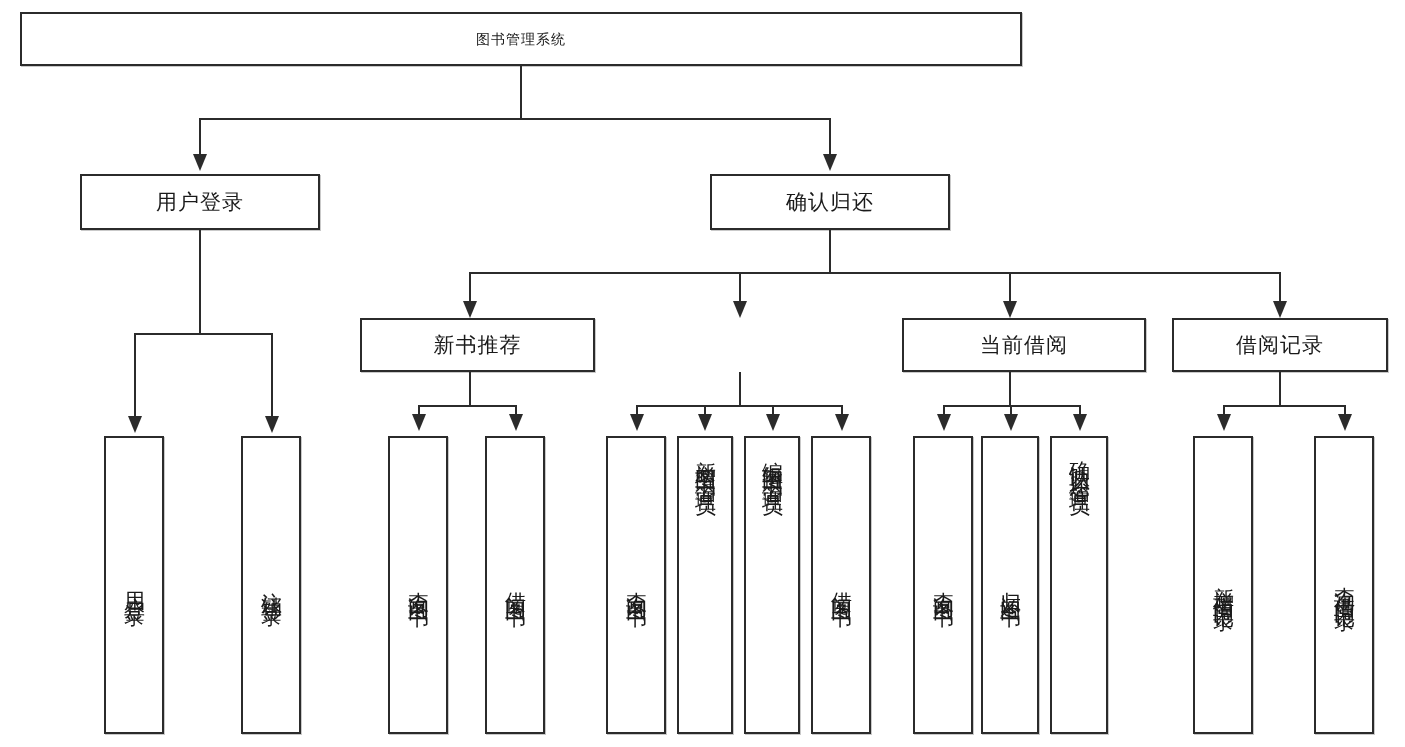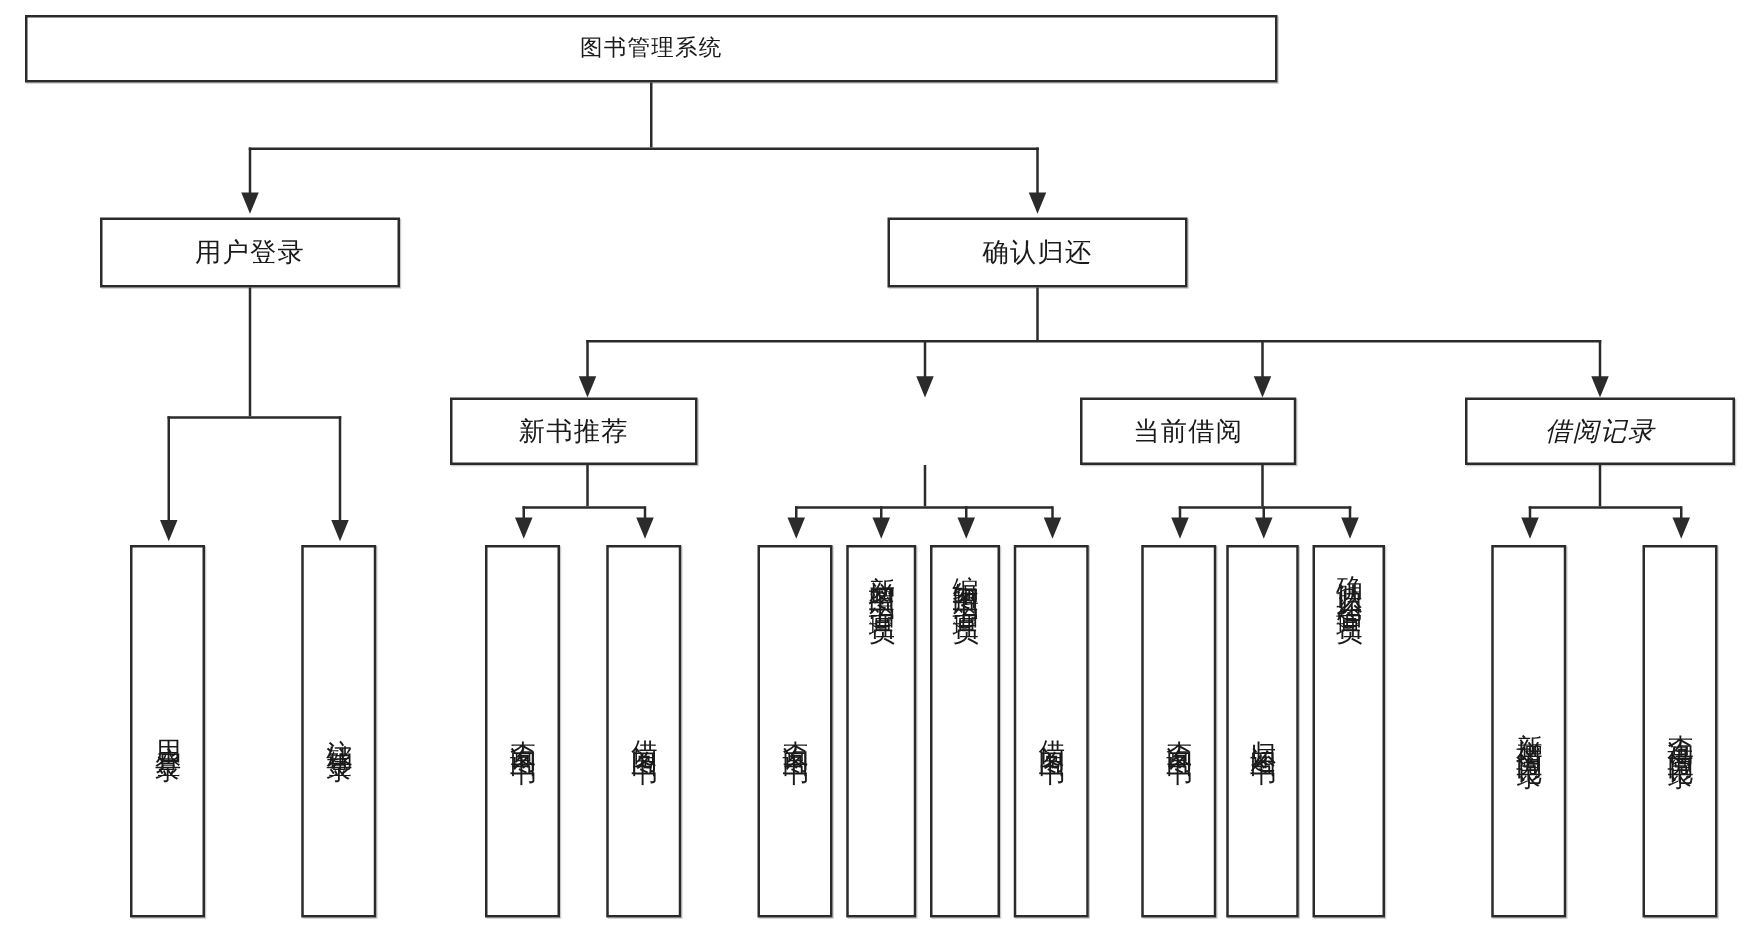--- a/index.html
+++ b/index.html
@@ -30,21 +30,21 @@
     color: #1a1a1a;
     letter-spacing: 1px;
     white-space: nowrap;
     line-height: 1.15;
   }
   
   .node.horiz .label {
     font-size: 21px;
   }
   .node.root .label {
-    font-size: 18px;
+    font-size: 14px;
   }
   
   .node.vert {
     align-items: center;
   }
   .node.vert.top {
     align-items: flex-start;
     padding-top: 6px;
   }
   .node.vert .label {
@@ -119,27 +119,27 @@
   <div class="edge h" style="left:469px; top:272px; width:812px;"></div>
   <div class="edge v" style="left:469px; top:272px; height:32px;"></div>
   <div class="arrow" style="left:463px; top:301px;"></div>
   <div class="edge v" style="left:739px; top:272px; height:32px;"></div>
   <div class="arrow" style="left:733px; top:301px;"></div>
   <div class="edge v" style="left:1009px; top:272px; height:32px;"></div>
   <div class="arrow" style="left:1003px; top:301px;"></div>
   <div class="edge v" style="left:1279px; top:272px; height:32px;"></div>
   <div class="arrow" style="left:1273px; top:301px;"></div>
 
-  <div class="node horiz" style="left:360px; top:318px; width:198px; height:54px;">
+  <div class="node horiz" style="left:360px; top:318px; width:235px; height:54px;">
     <span class="label">新书推荐</span>
   </div>
-  <div class="node horiz" style="left:864px; top:318px; width:173px; height:54px;">
+  <div class="node horiz" style="left:902px; top:318px; width:244px; height:54px;">
     <span class="label">当前借阅</span>
   </div>
-  <div class="node horiz" style="left:1172px; top:318px; width:216px; height:54px;font-style:italic;">
+  <div class="node horiz" style="left:1172px; top:318px; width:216px; height:54px;">
     <span class="label">借阅记录</span>
   </div>
 
   <div class="edge v" style="left:469px; top:372px; height:33px;"></div>
   <div class="edge h" style="left:418px; top:405px; width:98px;"></div>
   <div class="edge v" style="left:418px; top:405px; height:12px;"></div>
   <div class="arrow" style="left:412px; top:414px;"></div>
   <div class="edge v" style="left:515px; top:405px; height:12px;"></div>
   <div class="arrow" style="left:509px; top:414px;"></div>
 

